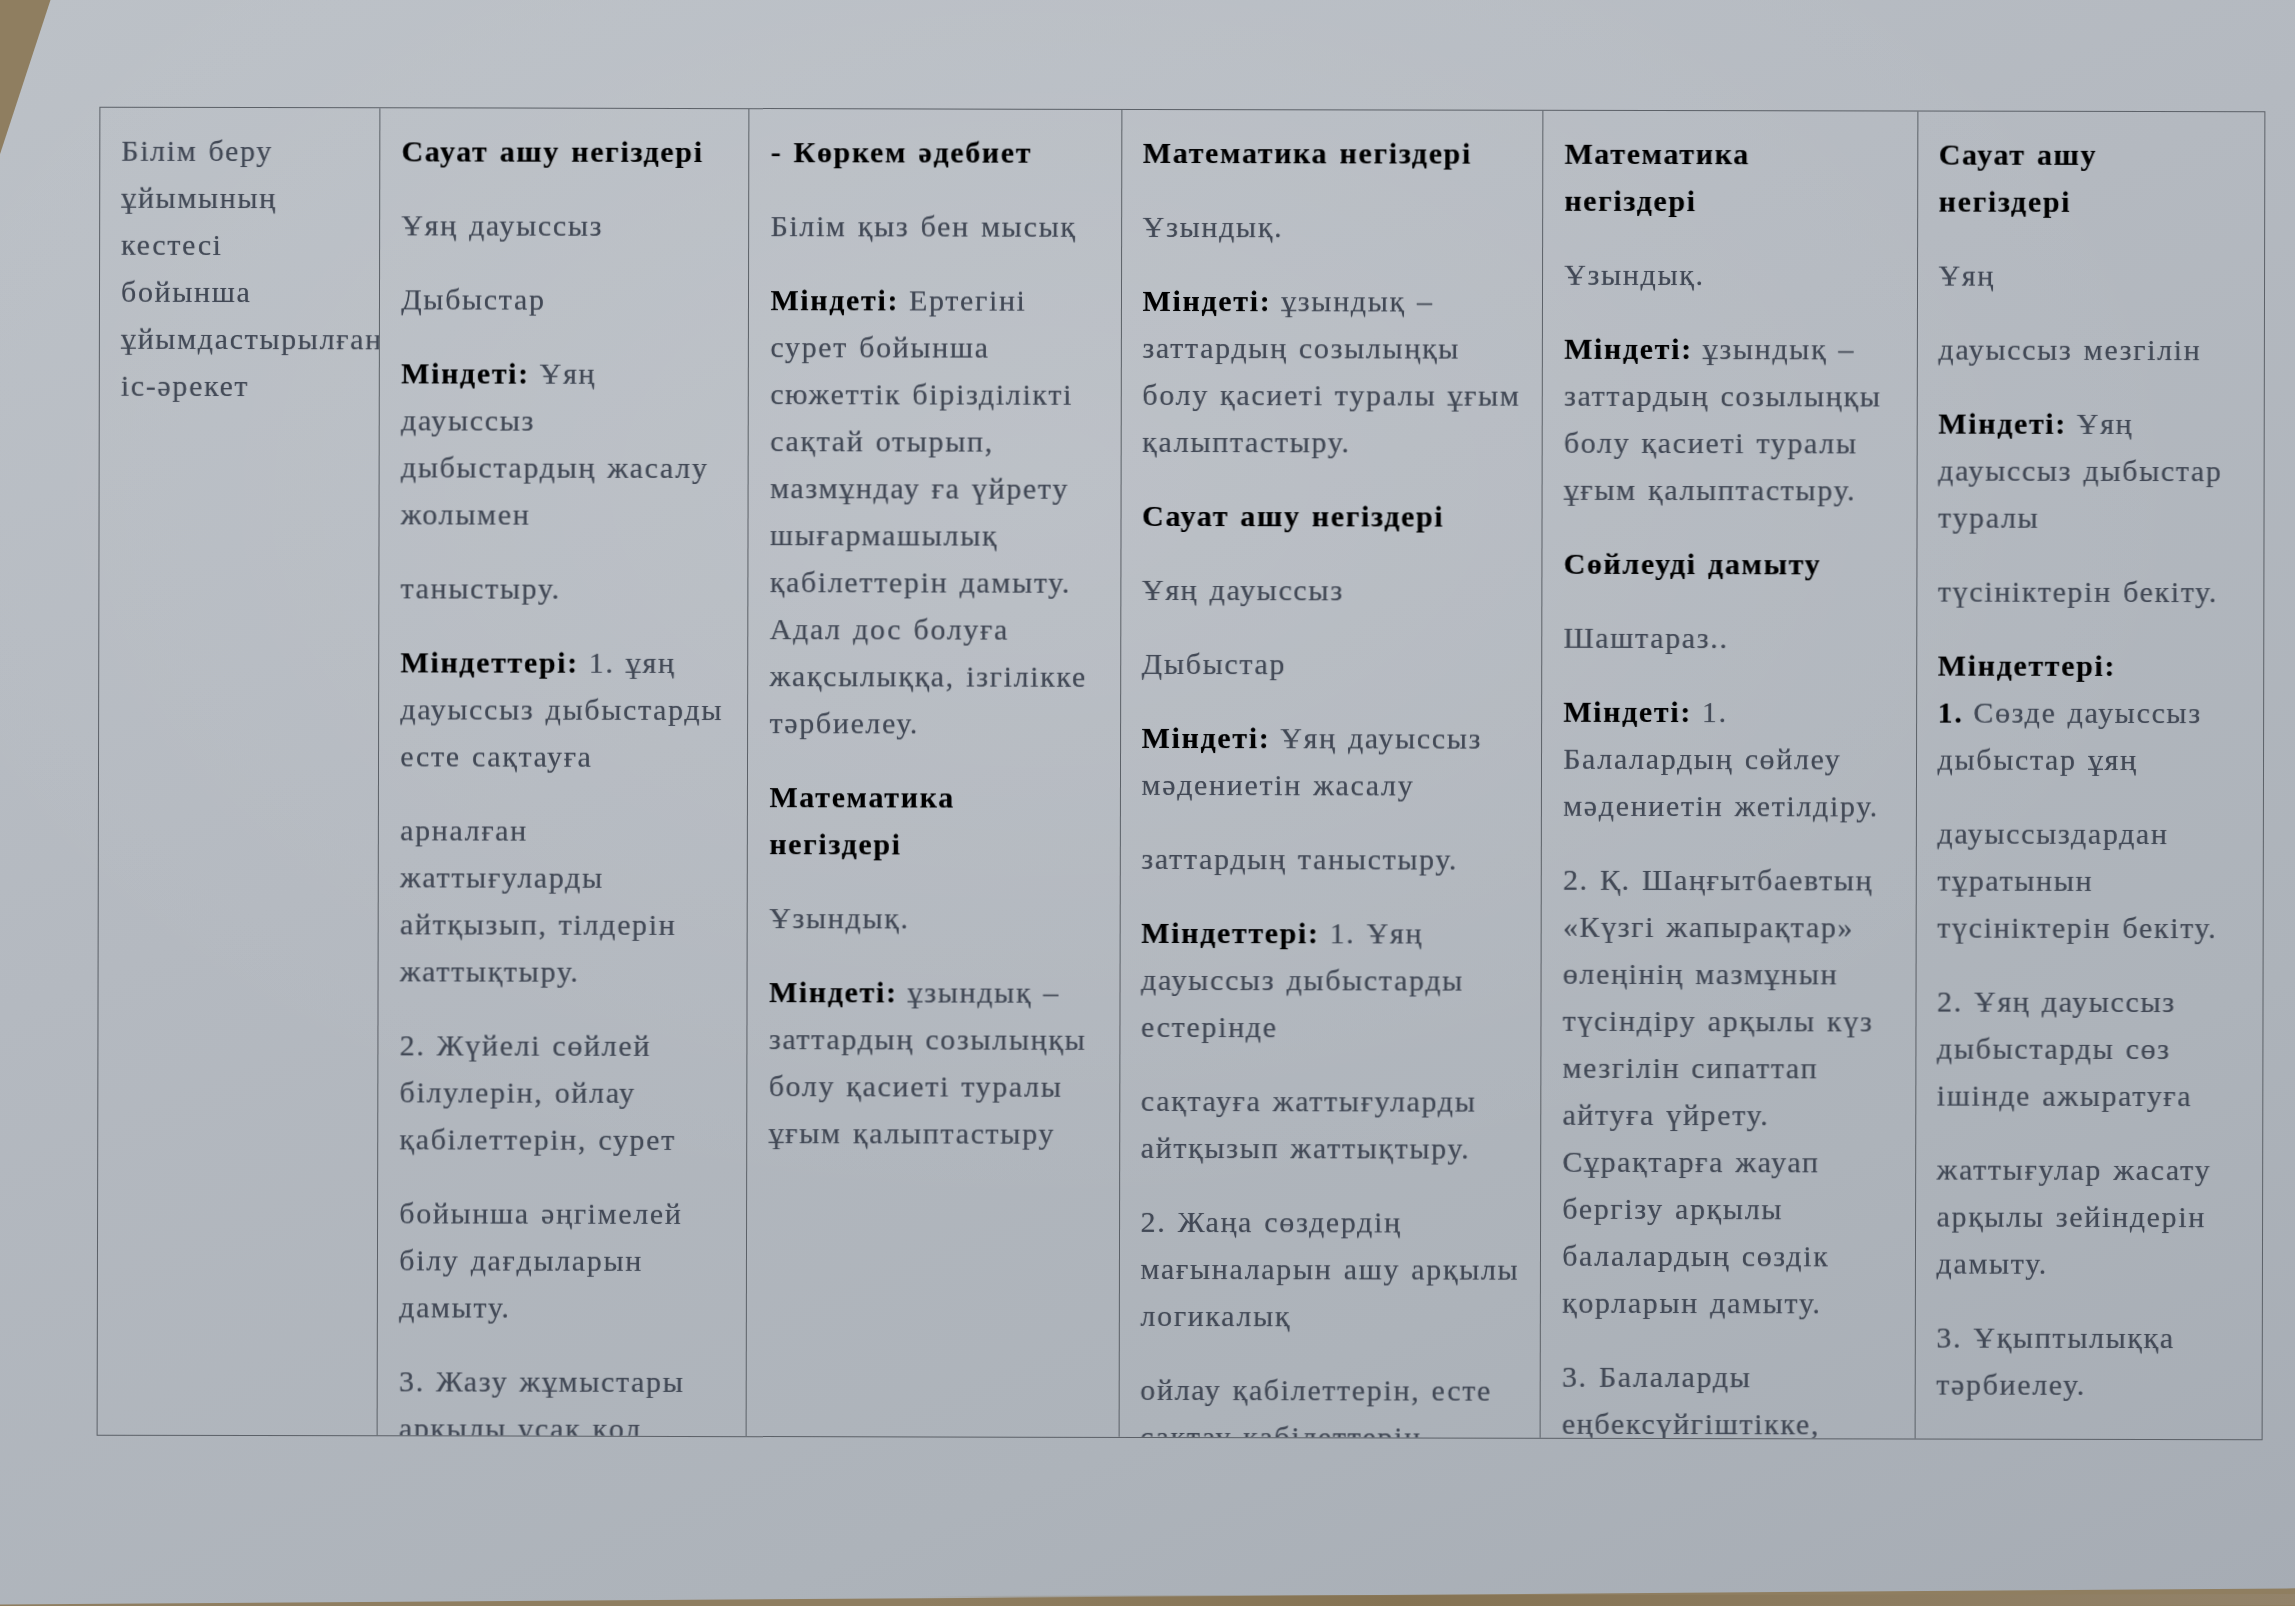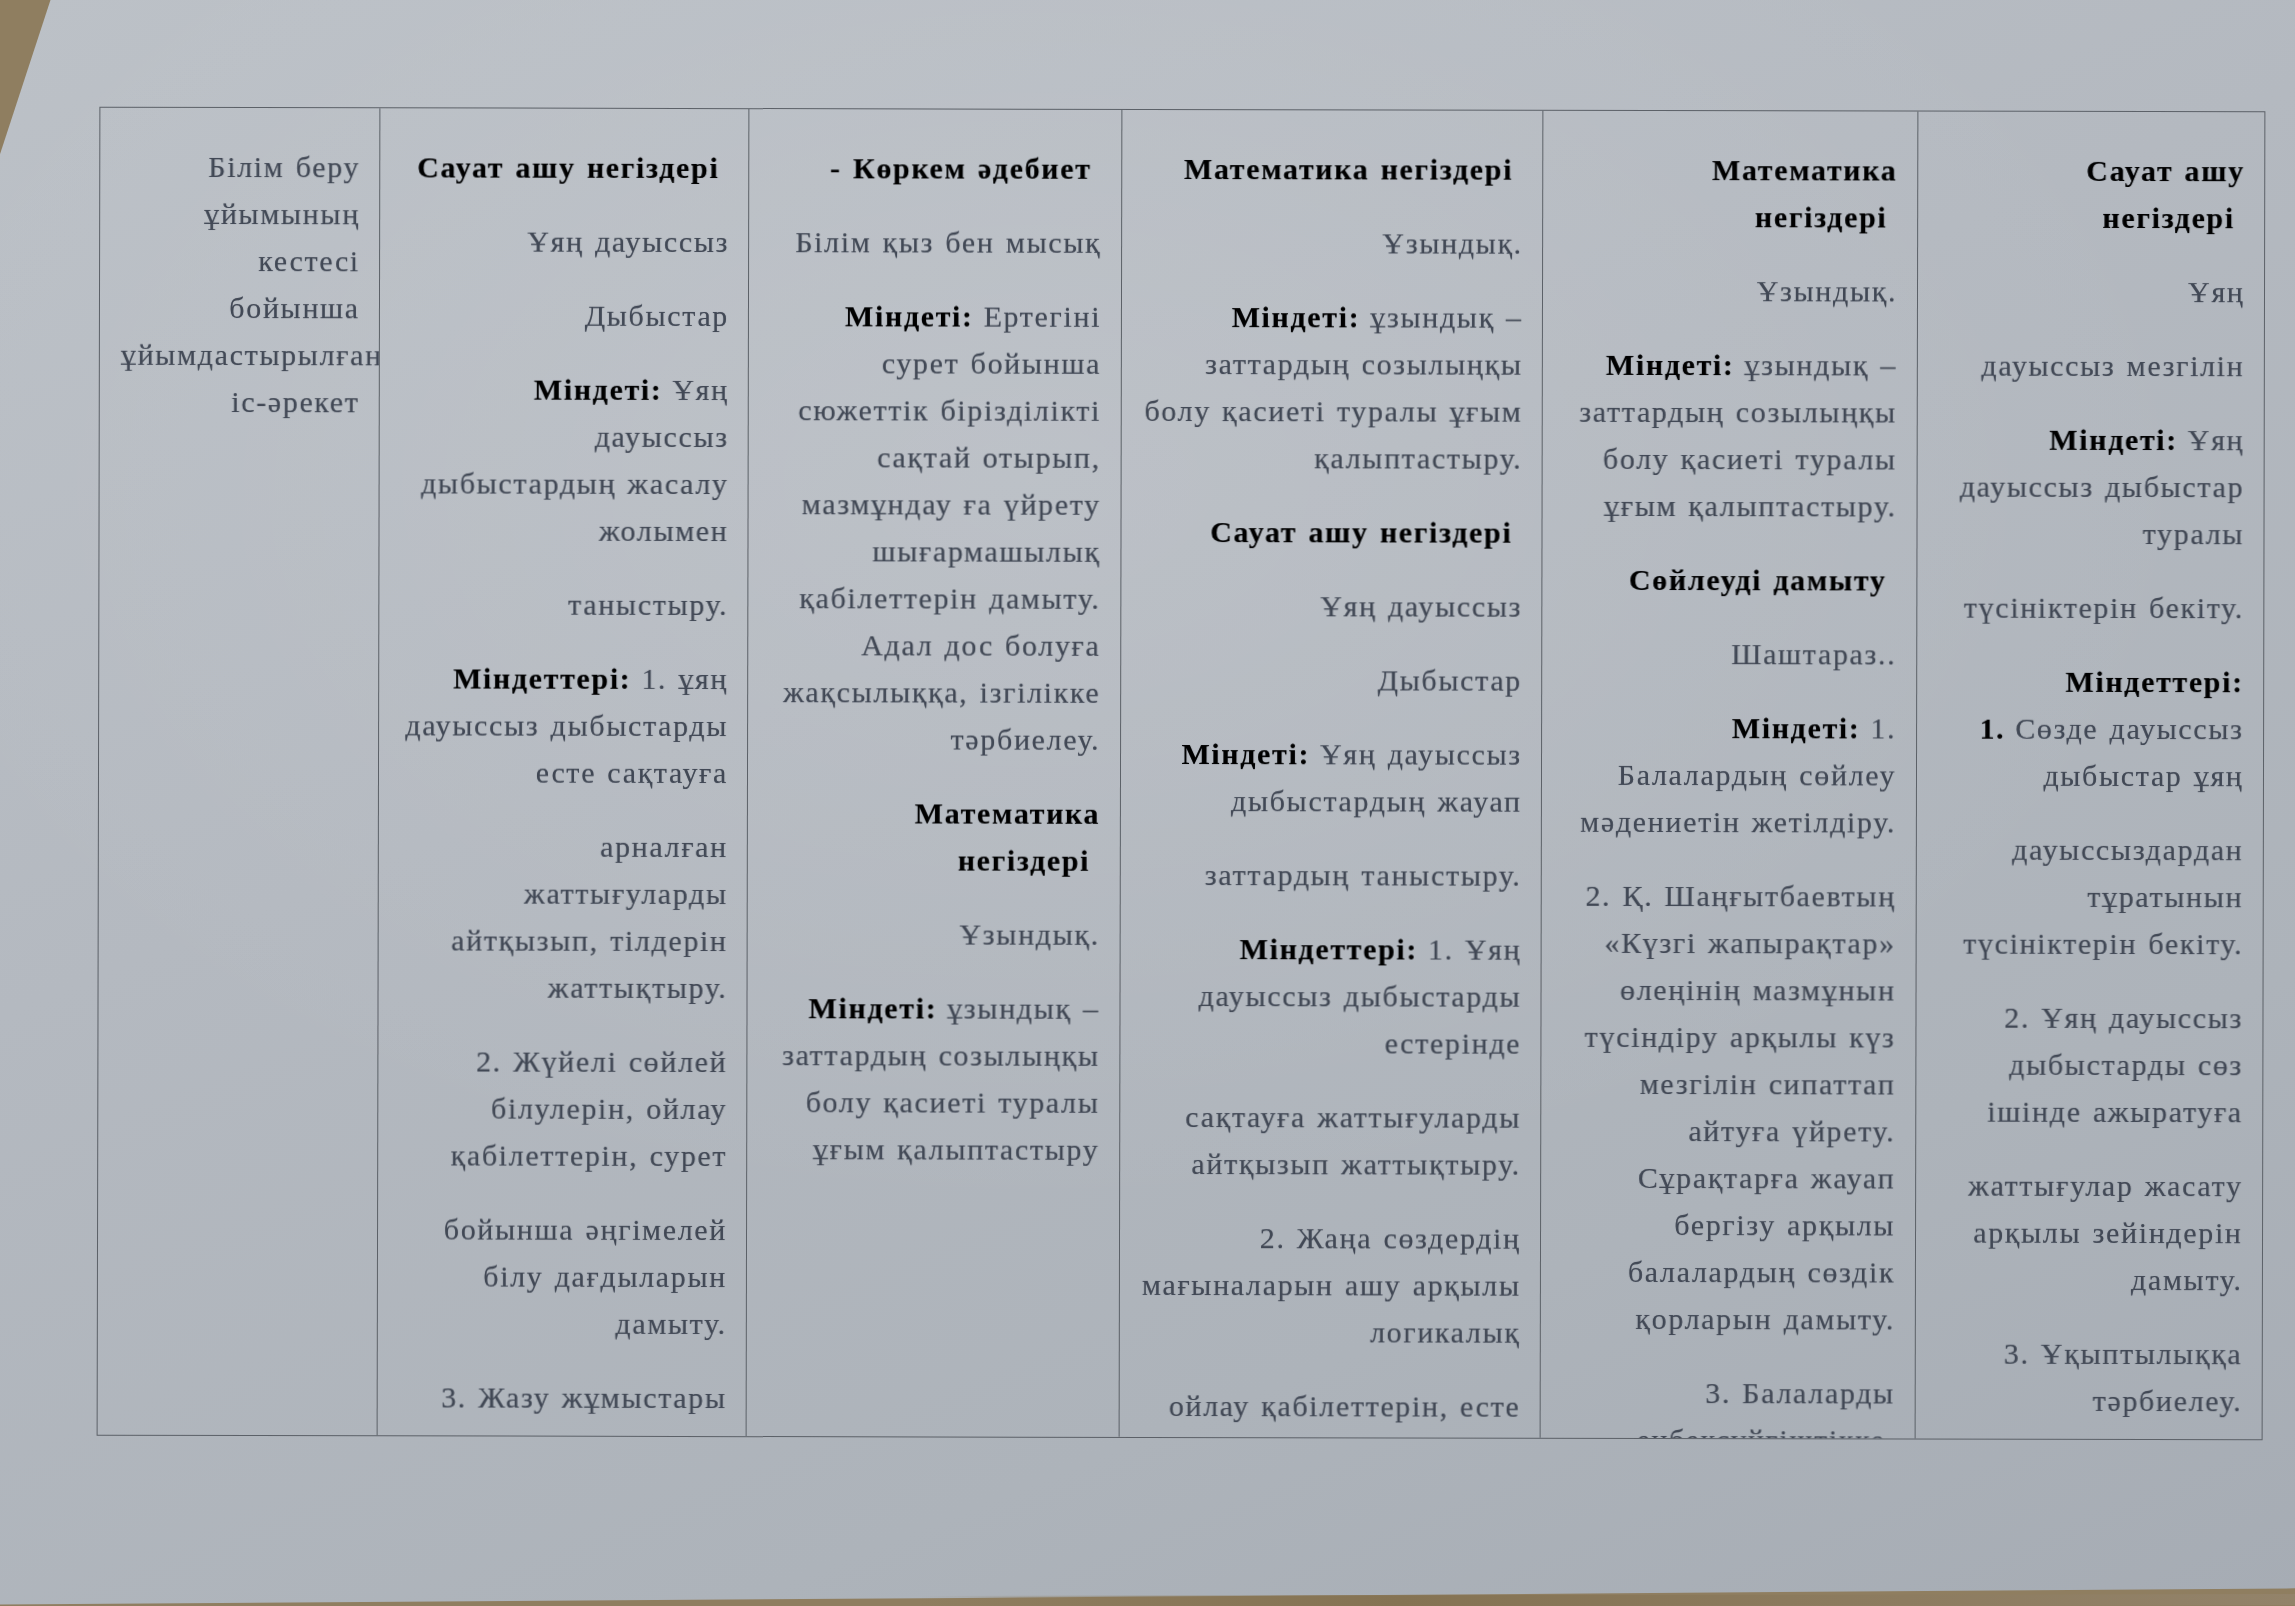--- a/index.html
+++ b/index.html
@@ -37,21 +37,21 @@
     overflow:hidden;
   }
   .col:last-child{border-right:none;}
   .cell{
     filter:blur(0.3px);
     color:var(--ink,#414855);
     font-size:30px;line-height:47px;
     letter-spacing:0.055em;word-spacing:0.07em;
     text-shadow:0 0 0.7px rgba(62,68,80,0.5);
   }
-  .cell p{margin:16px 0 27px 0;text-align:right;}
+  .cell p{margin:0 0 27px 0;}
   .cell b{font-weight:700;color:#000000;}
   .cell b:not(:empty){margin-right:0.33em;}
   .w1{flex:0 0 12.95%;}
   .w2{flex:0 0 17.06%;}
   .w3{flex:0 0 17.20%;}
   .w4{flex:0 0 19.48%;}
   .w5{flex:0 0 17.30%;}
   .w6{flex:0 0 16.01%;}
 </style>
 </head>
@@ -96,21 +96,21 @@
     </div>
 
     <div class="col w4">
       <div class="cell">
         <p><b>Математика негіздері</b><span></span></p>
         <p><b></b><span>Ұзындық.</span></p>
         <p><b>Міндеті:</b><span>ұзындық – заттардың созылыңқы болу қасиеті туралы ұғым қалыптастыру.</span></p>
         <p><b>Сауат ашу негіздері</b><span></span></p>
         <p><b></b><span>Ұяң   дауыссыз</span></p>
         <p><b></b><span>Дыбыстар</span></p>
-        <p><b>Міндеті:</b><span>Ұяң дауыссыз дыбыстардың жауап</span></p>
+        <p><b>Міндеті:</b><span>Ұяң дауыссыз мәдениетін жасалу</span></p>
         <p><b></b><span>заттардың таныстыру.</span></p>
         <p><b>Міндеттері:</b><span>1. Ұяң дауыссыз дыбыстарды естерінде</span></p>
         <p><b></b><span>сақтауға жаттығуларды айтқызып жаттықтыру.</span></p>
         <p><b></b><span>2. Жаңа сөздердің мағыналарын ашу арқылы логикалық</span></p>
         <p><b></b><span>ойлау қабілеттерін, есте сақтау қабілеттерін дамыту.</span></p>
       </div>
     </div>
 
     <div class="col w5">
       <div class="cell">

